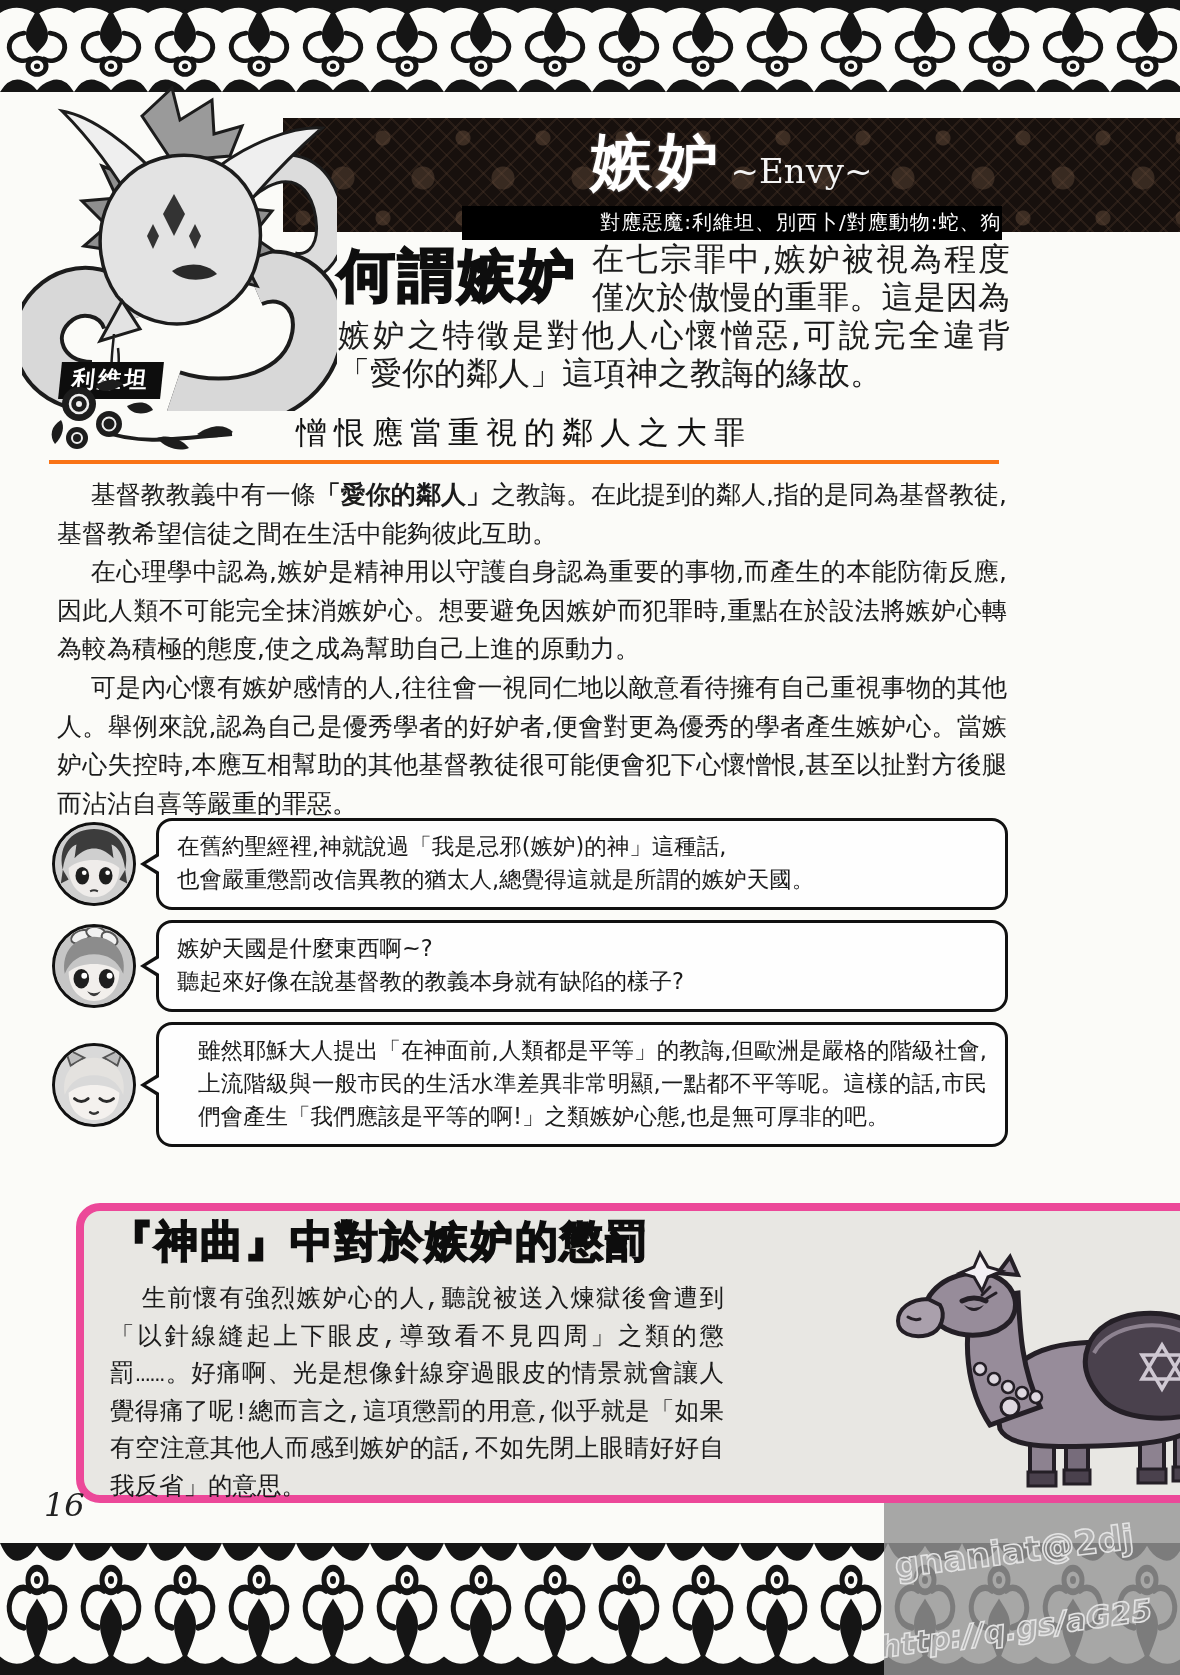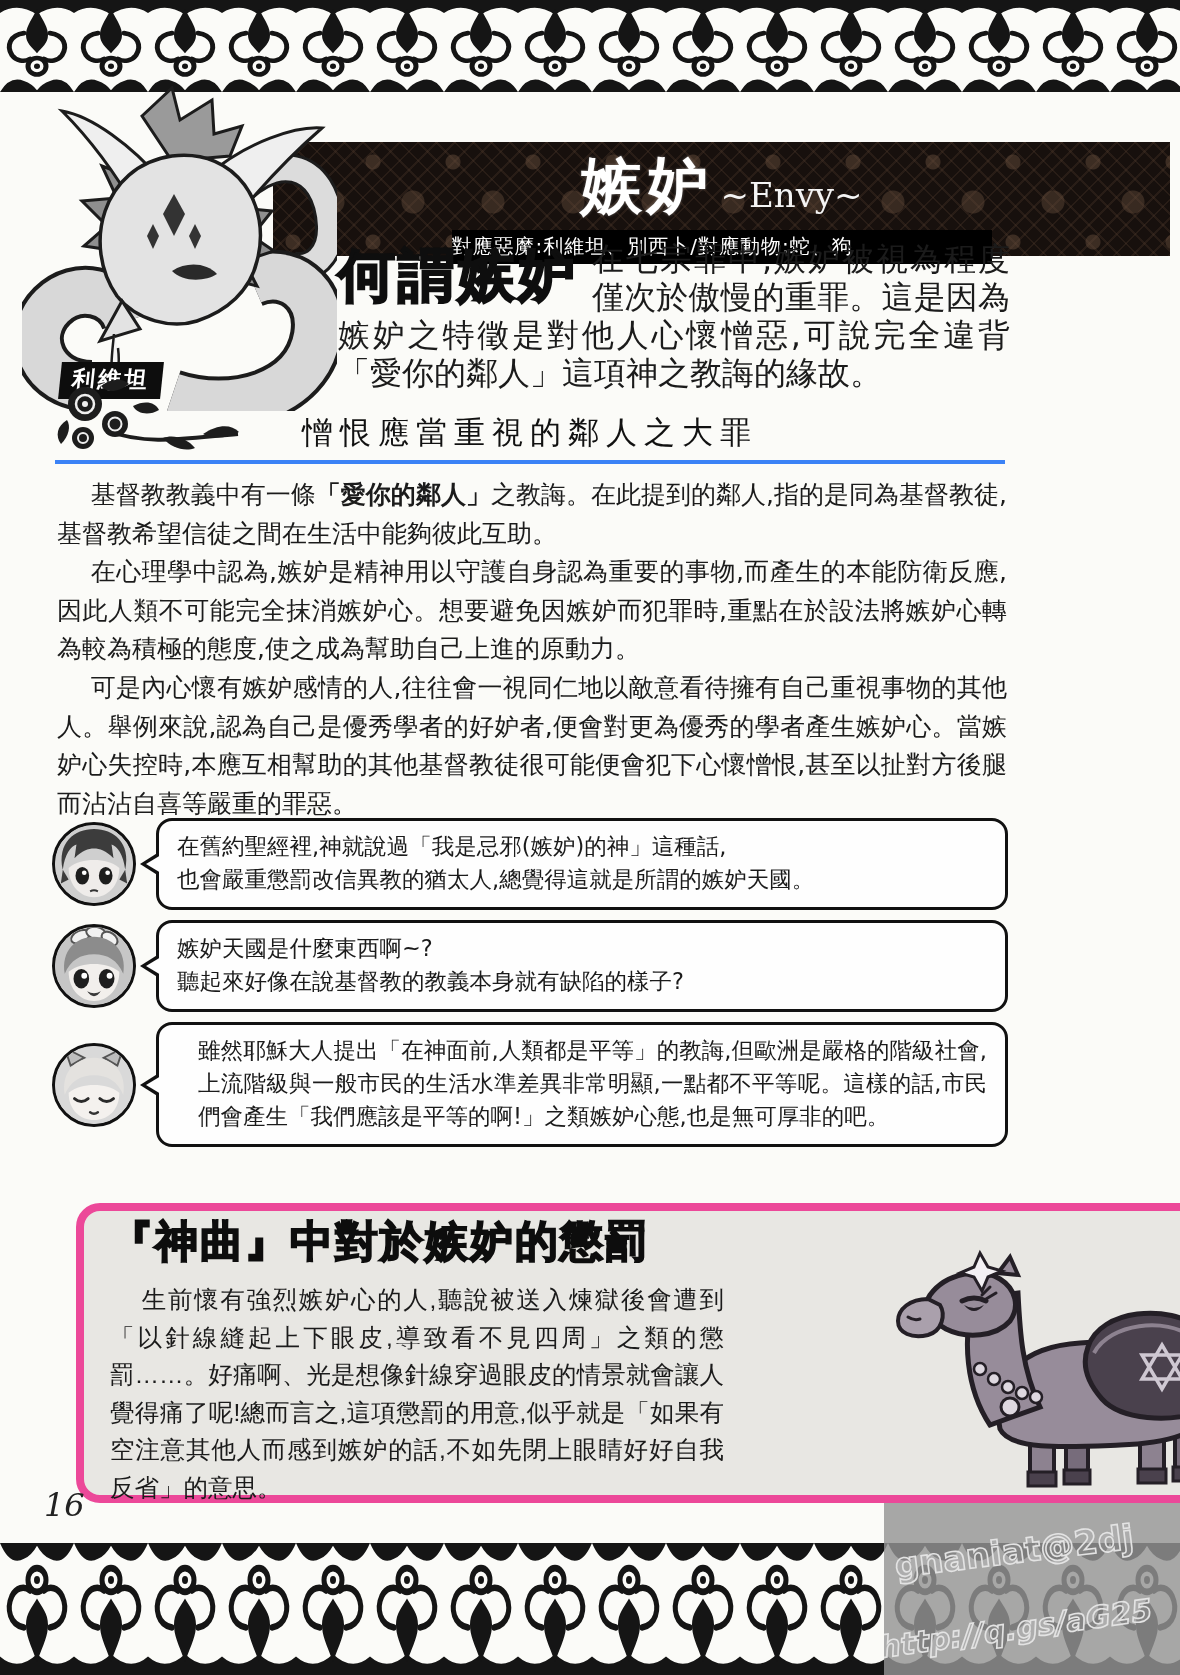--- a/index.html
+++ b/index.html
@@ -9,63 +9,62 @@
     font-family:"DejaVu Sans","Liberation Sans",sans-serif;
     color:#1b1b1b;
   }
   
   .border-strip{position:absolute;left:0;right:0;display:flex;overflow:hidden;}
   .border-top{top:0;height:92px;}
   .border-bottom{bottom:0;height:132px;transform:scaleY(-1);}
   .border-strip svg{flex:0 0 74px;height:100%;}
   
   .banner{
-    position:absolute;left:273px;top:118px;width:897px;height:114px;
+    position:absolute;left:283px;top:118px;width:897px;height:114px;
     background-color:#17100d;
     background-image:
       radial-gradient(circle at 20px 20px, rgba(105,80,62,.45) 7px, rgba(105,80,62,0) 8px),
       radial-gradient(circle at 60px 60px, rgba(105,80,62,.40) 11px, rgba(105,80,62,0) 12px),
       repeating-linear-gradient(45deg, rgba(80,58,44,.30) 0 2px, transparent 2px 13px),
       repeating-linear-gradient(-45deg, rgba(80,58,44,.30) 0 2px, transparent 2px 13px);
     background-size:80px 80px,80px 80px,auto,auto;
-    margin-top:24px;
   }
   .banner-title-row{ text-align:center; margin-top:2px; white-space:nowrap;}
   .banner-title{
     font-family:"DejaVu Serif","Liberation Serif",serif;
     font-size:62px; font-weight:bold; color:#fff; letter-spacing:4px;
     text-shadow:0 0 3px rgba(255,255,255,.35);
   }
   .banner-title-en{
     font-family:"DejaVu Serif","Liberation Serif",serif;
     font-size:34px; color:#f4f4f4; margin-left:8px;
   }
   .banner-subtitle{
     margin:2px auto 0; width:540px; background:#000; color:#fefefe;
-    font-size:20px; letter-spacing:1px; text-align:left; padding:3px 0 4px;
+    font-size:20px; letter-spacing:1px; text-align:right; padding:3px 0 4px;
   }
   
   .leviathan{position:absolute;left:22px;top:86px;width:315px;height:325px;}
   .leviathan-label{
     position:absolute;left:60px;top:362px;background:#0d0d0d;color:#fff;
     font-weight:bold;font-size:23px;letter-spacing:3px;padding:2px 12px 4px;
     transform:skewX(-6deg);
   }
   
   .intro{position:absolute;left:338px;top:240px;width:672px;}
   .intro-heading{
     float:left; font-size:57px; font-weight:900; line-height:1.12;
     letter-spacing:3px; margin:4px 14px 0 0; color:#0e0e0e;
     -webkit-text-stroke:2.2px #0e0e0e;
   }
   .intro-text{font-size:32px;line-height:38px;text-align:justify;}
   
   .section-head{
-    position:absolute;left:55px;top:398px;width:950px;height:62px;
-    border-bottom:4px solid #3b82f6;
+    position:absolute;left:49px;top:398px;width:950px;height:62px;
+    border-bottom:4px solid #f97316;
   }
   .rose{position:absolute;left:-2px;top:-22px;}
   .section-head-title{
     text-align:center;font-size:31px;letter-spacing:7px;font-weight:500;
     padding-top:14px;color:#111;
   }
   
   .bodytext{position:absolute;left:57px;top:476px;width:950px;}
   .bodytext p{margin:0;font-size:25px;line-height:38.6px;text-align:justify;text-indent:1.35em;}
   .bodytext b{font-weight:bold;}
@@ -95,21 +94,21 @@
   .punish-box{
     position:absolute;left:76px;top:1203px;width:1180px;height:300px;
     border:8px solid #ec4899;border-radius:24px;background:#e8e7e3;
     box-sizing:border-box;padding:0 26px;
   }
   .punish-title{
     font-size:43px;font-weight:900;letter-spacing:2px;color:#0d0d0d;
     -webkit-text-stroke:1.8px #0d0d0d;margin:2px 0 10px;
   }
   .punish-text{
-    width:614px;font-family:Liberation Sans, sans-serif;
+    width:614px;font-family:Liberation Mono, monospace;
     font-size:24.5px;line-height:37.5px;text-align:justify;text-indent:1.3em;
   }
   .camel{position:absolute;right:6px;bottom:4px;width:372px;height:262px;}
   
   .page-number{
     position:absolute;left:44px;top:1486px;
     font-family:"DejaVu Serif","Liberation Serif",serif;
     font-style:italic;font-size:32px;color:#222;
   }
   .watermark{

